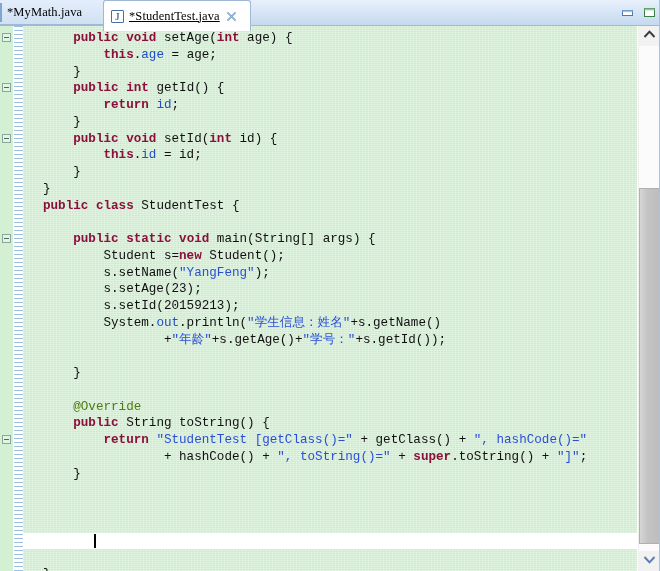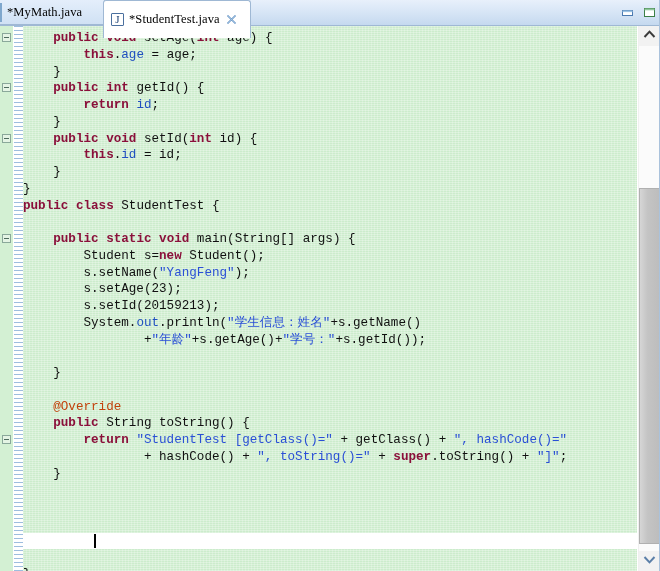--- a/index.html
+++ b/index.html
@@ -59,27 +59,28 @@
   .tab.inactive .tab-left-edge {
     position: absolute;
     left: 0; top: 3px;
     width: 2px; height: 19px;
     background: #7fa7cd;
   }
   .tab.active {
     left: 103px;
     width: 148px;
     top: 0px;
-    height: 38px;
+    height: 31px;
     background: #ffffff;
     border: 1px solid #9fb8d4;
     border-bottom: none;
     border-top-left-radius: 3px;
     border-top-right-radius: 3px;
     z-index: 4;
+    text-decoration: underline;
   }
   .tab-icon-java {
     position: relative;
     width: 13px; height: 13px;
     flex: 0 0 13px;
     margin-right: 5px;
     background: #ffffff;
     border: 1px solid #4a6f9e;
     border-radius: 1px;
     box-sizing: border-box;
@@ -214,26 +215,26 @@
     width: 614px;
     z-index: 2;
     font-family: "Liberation Mono", monospace;
     font-size: 12.6px;
     line-height: 16.75px;
     color: #101010;
     white-space: pre;
     padding-top: 4px;
     box-sizing: border-box;
   }
-  .ln { display: block; height: 16.75px; padding-left: 0; }
+  .ln { display: block; height: 16.75px; padding-left: 20px; }
 
   
   .kw   { color: #8a0f3a; font-weight: bold; }
   .str  { color: #2a4fd6; }
-  .ann  { color: #c2410c; }
+  .ann  { color: #4d7c0f; }
   .fld  { color: #1f4fc0; }
   .plain{ color: #101010; }
 
   
   #vscroll {
     position: absolute;
     right: 0; top: 0;
     width: 23px; height: 545px;
     background: #f0f0f0;
     border-left: 1px solid #ffffff;

